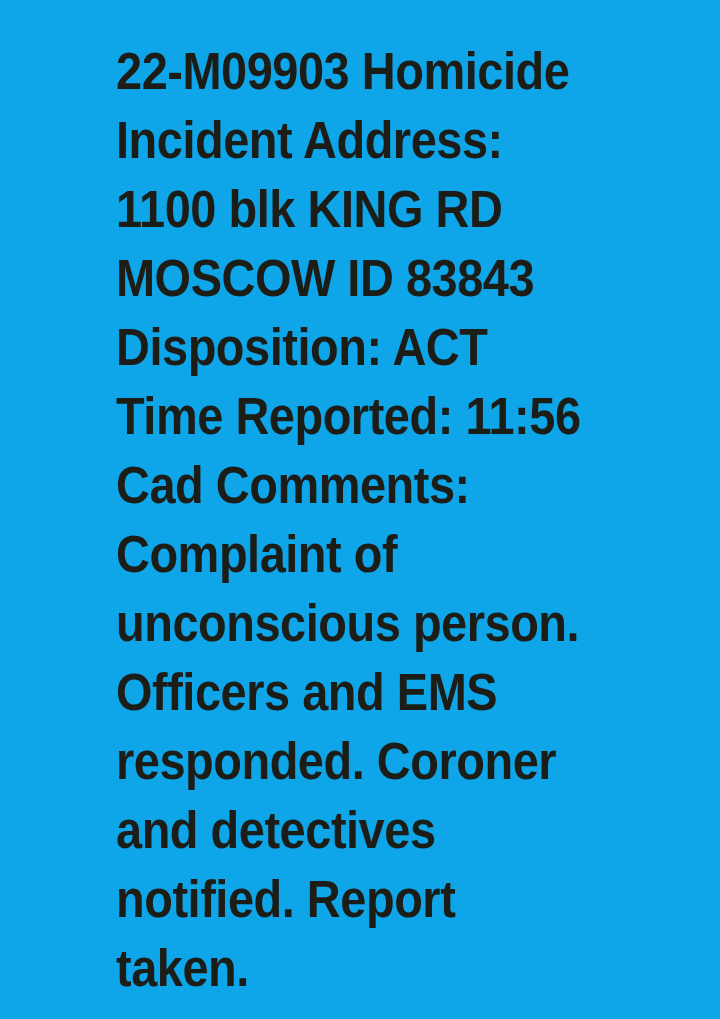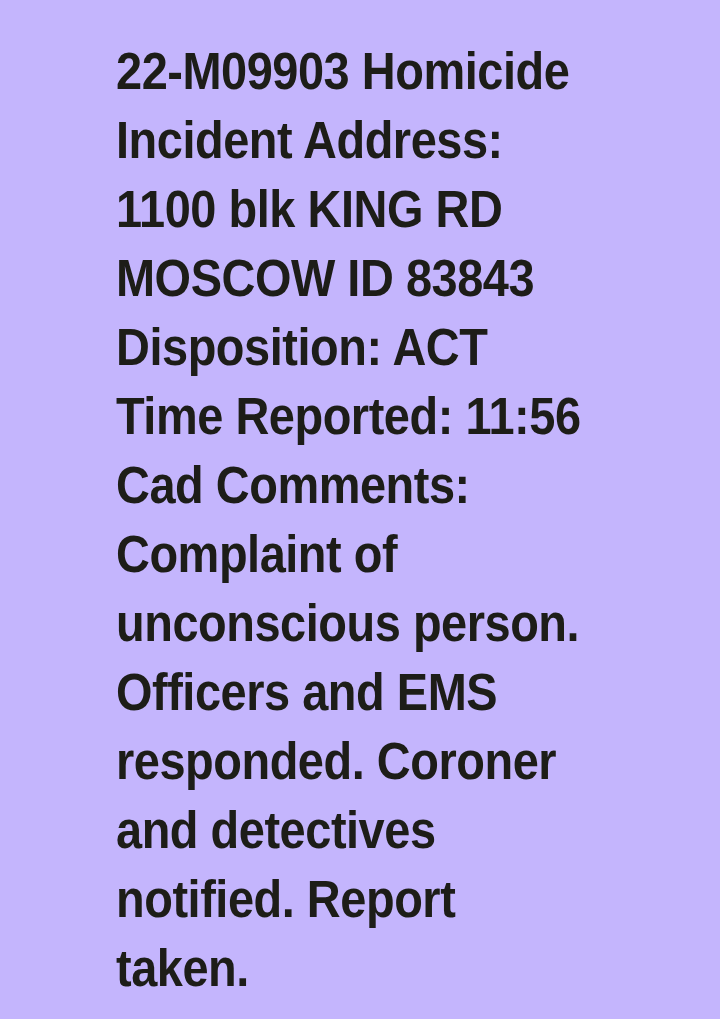--- a/index.html
+++ b/index.html
@@ -9,21 +9,21 @@
   }
   body {
     width: 720px;
     height: 1019px;
     overflow: hidden;
     font-family: "Liberation Sans", sans-serif;
   }
   .page {
     width: 720px;
     height: 1019px;
-    background: #c4b5fd;
+    background: #0ea5e9;
     box-sizing: border-box;
     padding: 37px 0 0 116px;
   }
   .report-text {
     font-family: "Liberation Sans", sans-serif;
     font-weight: 700;
     font-size: 51px;
     line-height: 69px;
     letter-spacing: -0.5px;
     color: #1d1d18;

